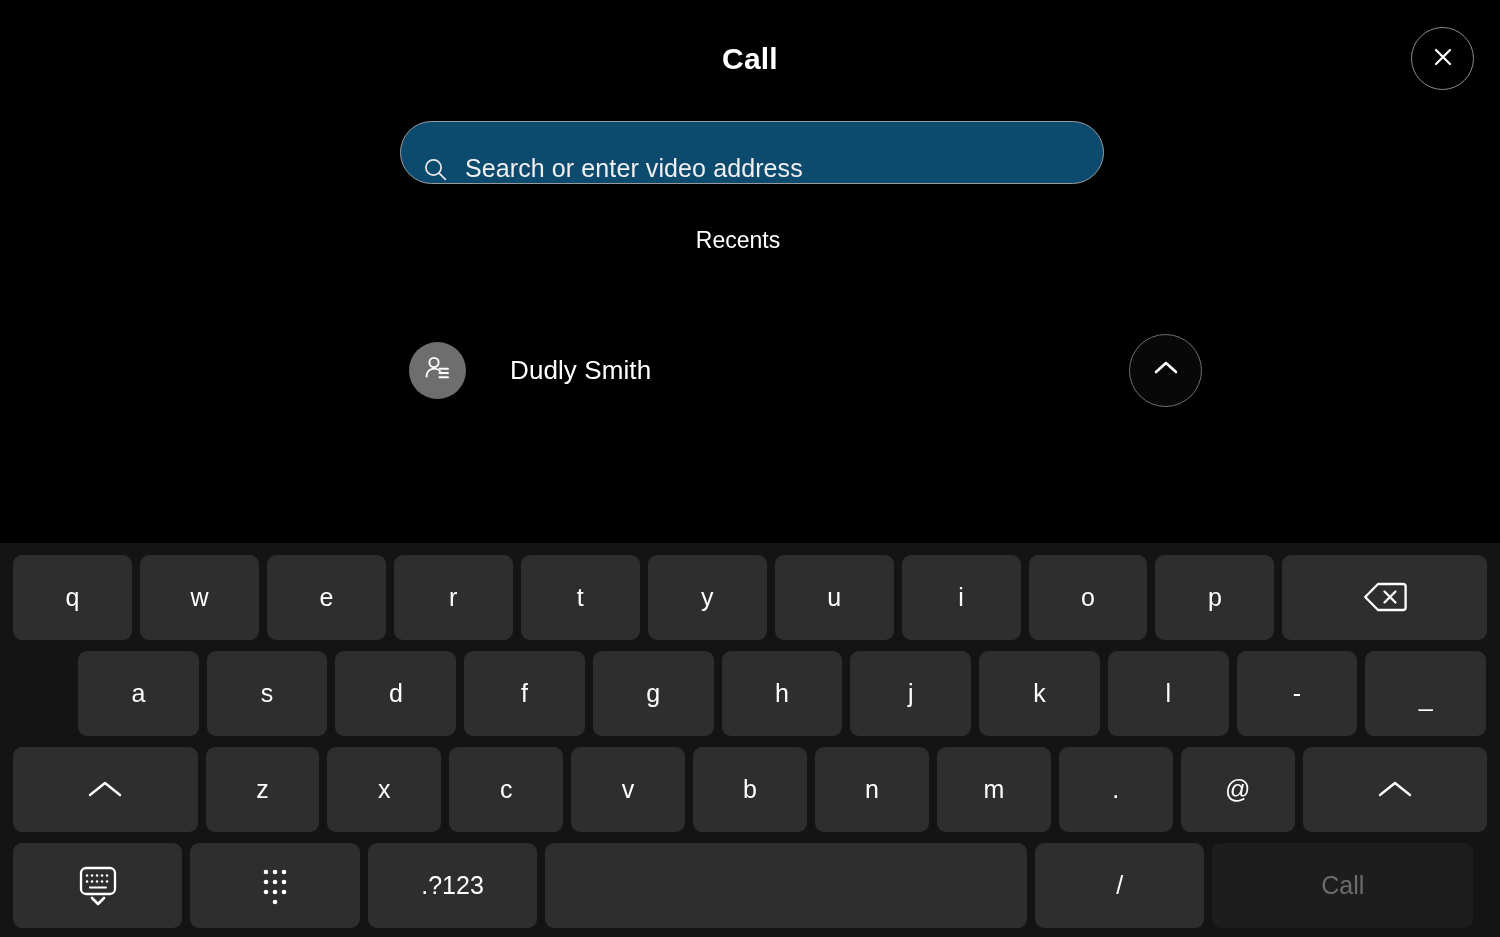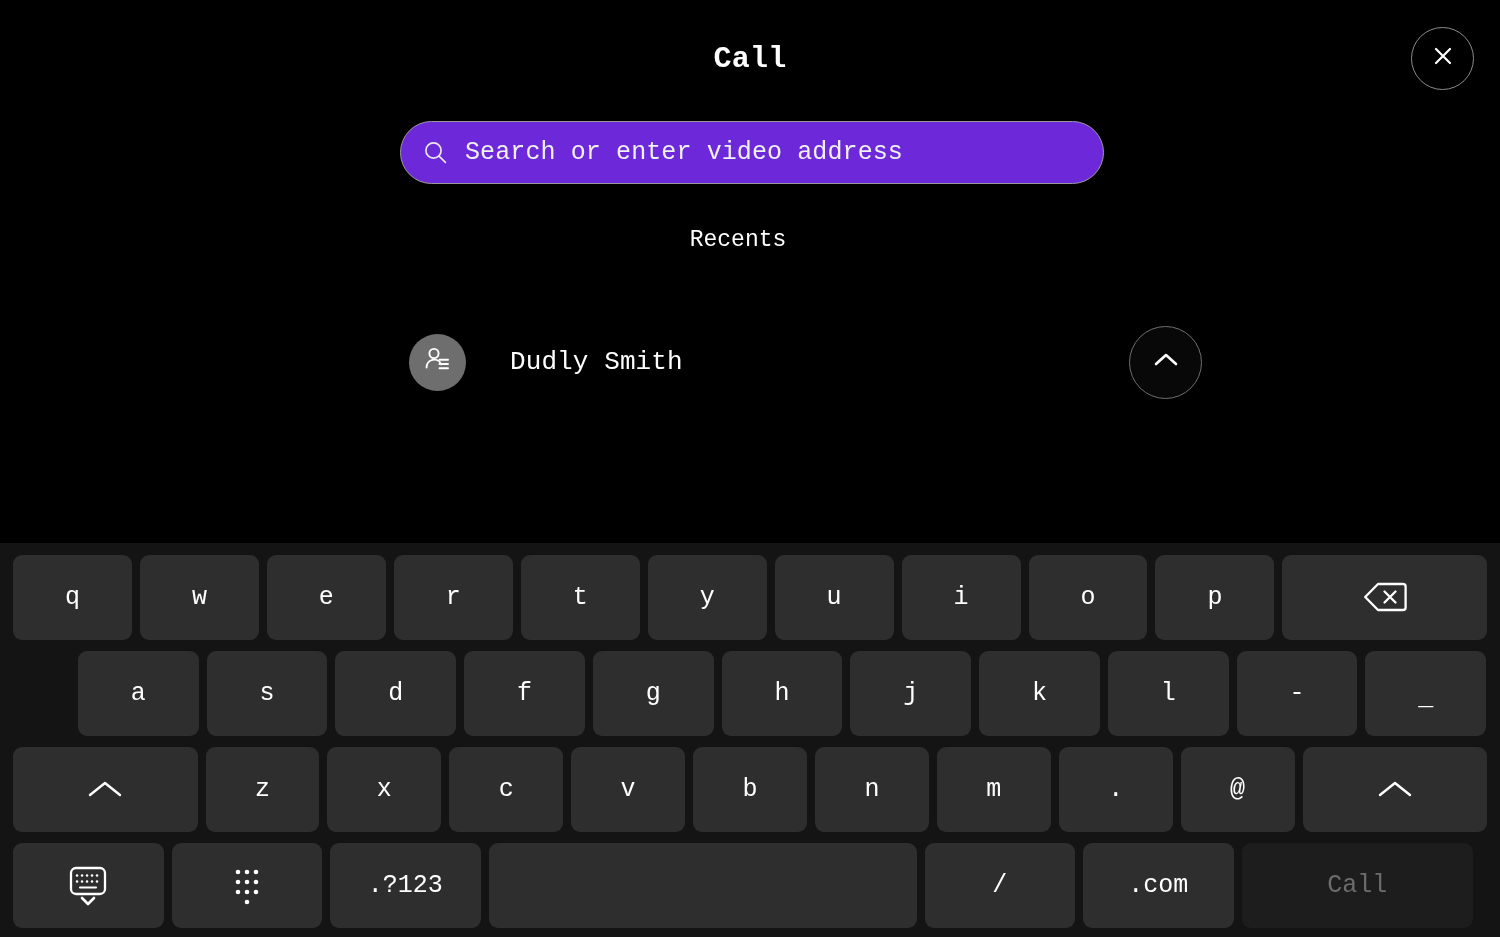--- a/index.html
+++ b/index.html
@@ -14,21 +14,20 @@
     font-family: "Liberation Sans", sans-serif;
     color: #ffffff;
     -webkit-font-smoothing: antialiased;
   }
 
   .screen {
     position: relative;
     width: 1500px;
     height: 937px;
     background: #000000;
-    font-family: Liberation Mono, monospace;
   }
 
   
   .panel {
     position: absolute;
     left: 0; top: 0;
     width: 1500px;
     height: 543px;
     background: #000000;
   }
@@ -63,23 +62,23 @@
   
   .search-field {
     position: absolute;
     left: 400px;
     top: 121px;
     width: 704px;
     height: 63px;
     box-sizing: border-box;
     border: 1.5px solid #9a9a9a;
     border-radius: 32px;
-    background: #6d28d9;
-    display: flex;
-    align-items: center;
+    background: #0c4a6e;
+    display: flex;
+    align-items: flex-end;
     padding-left: 21px;
     cursor: text;
   }
   .search-icon {
     width: 27px;
     height: 27px;
     flex: 0 0 auto;
     display: flex;
     align-items: center;
     justify-content: center;
@@ -115,21 +114,21 @@
     background: #2d2d2d;
     padding-left: 52px;
     padding-right: 52px;
   }
   .tab-spacer { width: 24px; }
 
   
   .contact-list {
     position: absolute;
     left: 0;
-    top: 302px;
+    top: 310px;
     width: 1260px;
   }
   .contact-row {
     position: relative;
     height: 120px;
     display: flex;
     align-items: center;
     cursor: pointer;
   }
   .avatar {
@@ -374,18 +373,17 @@
             <circle cx="13" cy="31" r="2.3" fill="#ffffff"></circle>
             <circle cx="22" cy="31" r="2.3" fill="#ffffff"></circle>
             <circle cx="31" cy="31" r="2.3" fill="#ffffff"></circle>
             <circle cx="22" cy="41" r="2.3" fill="#ffffff"></circle>
           </svg>
         </span>
       </div>
       <div class="key w-123">.?123</div>
       <div class="key w-space"></div>
       <div class="key w-slash">/</div>
-      <div class="key w-com">.com</div>
       <div class="key w-call">Call</div>
     </div>
 
   </div>
 </div>
 
 </body></html>

